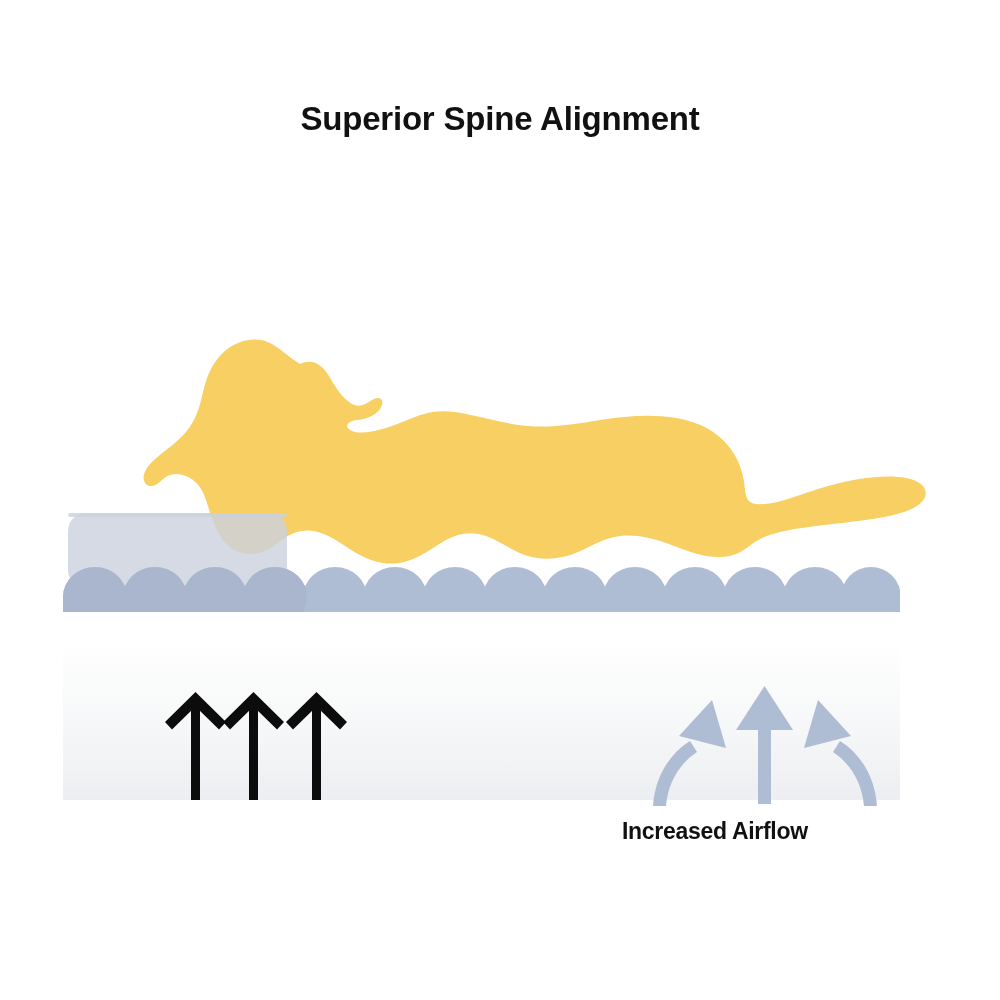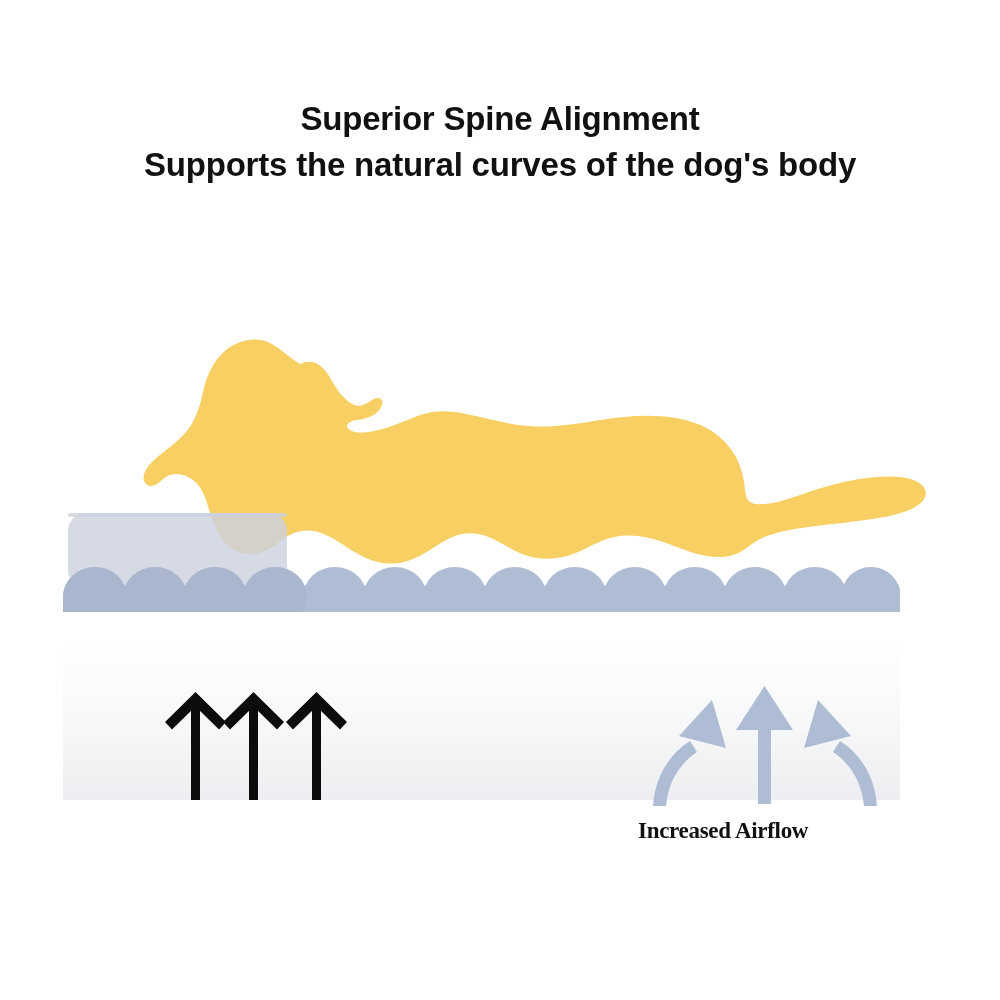--- a/index.html
+++ b/index.html
@@ -25,31 +25,30 @@
   .headline .l2{display:block;font-size:33px;}
   .caption{
     position:absolute;
     color:#111111;
     font-weight:bold;
     font-size:23px;
     letter-spacing:-0.3px;
     white-space:nowrap;
   }
   #cap-left{left:100px;top:818px;}
-  #cap-right{left:638px;top:818px;font-family:Liberation Serif, serif;}
+  #cap-right{left:622px;top:818px;}
   svg{display:block;}
 </style>
 </head>
 <body>
 
 <div id="stage">
 
   <div class="headline">
     <span class="l1">Superior Spine Alignment</span>
-    <span class="l2">Supports the natural curves of the dog's body</span>
   </div>
 
   <svg width="1000" height="1000" viewBox="0 0 1000 1000" style="position:absolute;left:0;top:0;">
     <defs>
       <linearGradient id="slabGrad" x1="0" y1="0" x2="0" y2="1">
         <stop offset="0%" stop-color="#ffffff"></stop>
         <stop offset="55%" stop-color="#f6f7f8"></stop>
         <stop offset="100%" stop-color="#eceef1"></stop>
       </linearGradient>
 

